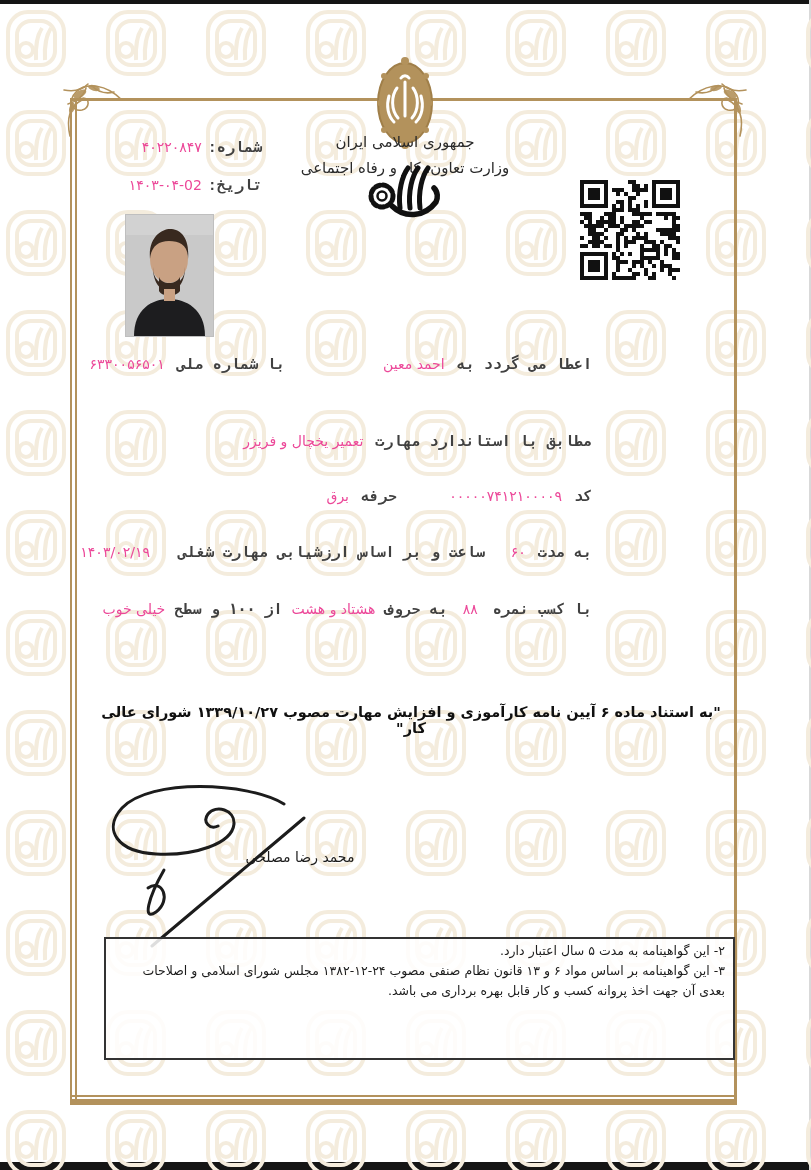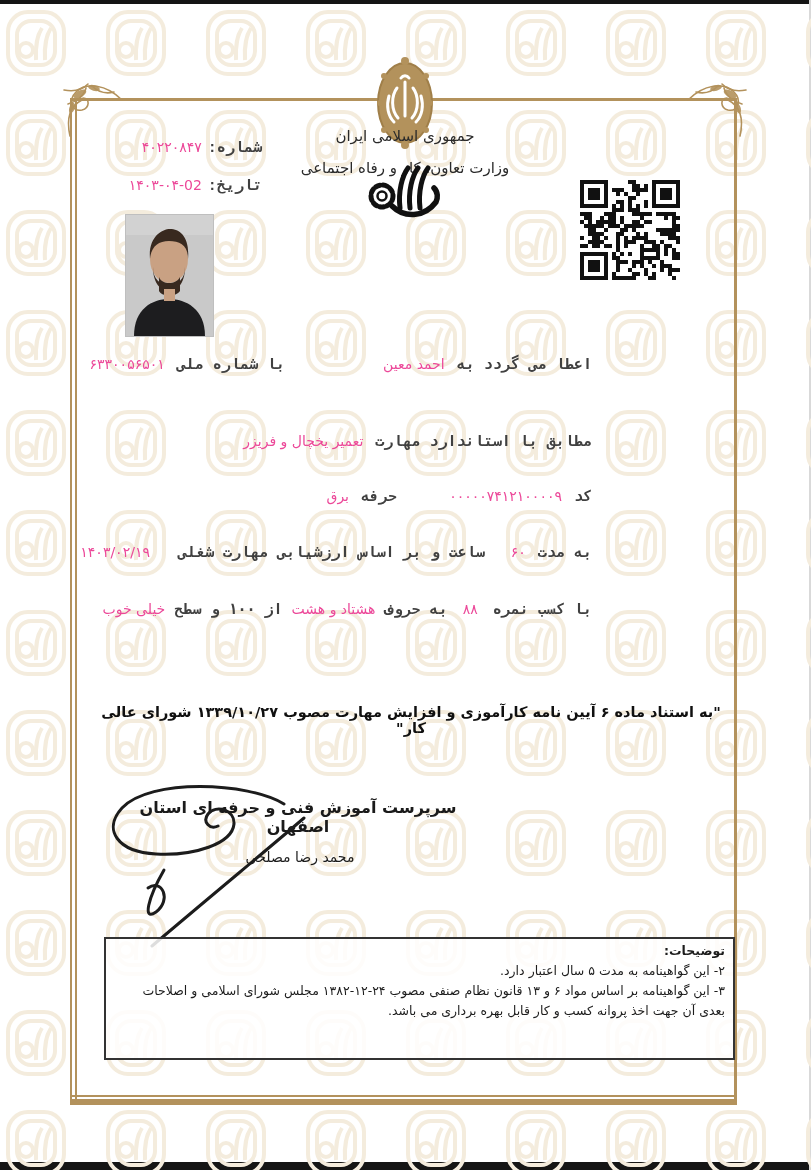--- a/index.html
+++ b/index.html
@@ -977,21 +977,21 @@
 
   <div class="meta-line" style="top:138px;">
     <span class="lbl">شماره:</span>
     <span class="val">۴۰۲۲۰۸۴۷</span>
   </div>
   <div class="meta-line" style="top:176px;">
     <span class="lbl">تاریخ:</span>
     <span class="val" dir="ltr">۱۴۰۳-۰۴-02</span>
   </div>
 
-  <div class="hdr-text" style="top:127px;">جمهوری اسلامی ایران</div>
+  <div class="hdr-text" style="top:133px;">جمهوری اسلامی ایران</div>
   <div class="hdr-text" style="top:159px;">وزارت تعاون، کار و رفاه اجتماعی</div>
 
   <svg class="abs" style="left:366px;top:162px;" width="76" height="58" viewBox="0 0 76 58">
     <g fill="none" stroke="#111" stroke-linecap="round">
       <circle cx="16" cy="34" r="11" stroke-width="5" stroke-dasharray="4.5 3"></circle>
       <circle cx="16" cy="34" r="4.5" stroke-width="2.5"></circle>
       <path d="M34,46 C32,30 36,14 42,6" stroke-width="5"></path>
       <path d="M44,46 C42,30 46,14 52,6" stroke-width="5"></path>
       <path d="M54,46 C52,30 56,14 62,6" stroke-width="5"></path>
       <path d="M26,44 C38,56 58,56 70,40 C72,36 72,30 68,26" stroke-width="5.5"></path>
@@ -1359,30 +1359,28 @@
     <span class="lbl">با کسب نمره</span>
     <span class="val num" style="margin:0 6px;">۸۸</span>
     <span class="lbl">به حروف</span>
     <span class="val">هشتاد و هشت</span>
     <span class="lbl">از ۱۰۰ و سطح</span>
     <span class="val">خیلی خوب</span>
   </div>
 
   <div class="legal" style="top:704px;">"به استناد ماده ۶ آیین نامه کارآموزی و افزایش مهارت مصوب ۱۳۳۹/۱۰/۲۷ شورای عالی کار"</div>
 
-  <div class="sig-title" style="top:798px;">سرپرست آموزش فنی و حرفه ای استان اصفهان</div>
   <div class="sig-name" style="top:849px;">محمد رضا مصلحی</div>
   <svg class="abs" style="left:98px;top:782px;" width="220" height="170" viewBox="0 0 220 170">
     <g fill="none" stroke="#1c1c1c" stroke-width="3" stroke-linecap="round">
       <path d="M186,22 C150,0 52,-4 24,26 C4,48 20,70 58,72 C96,74 134,62 136,42 C137,28 118,22 110,32 C104,40 112,48 120,44"></path>
       <path d="M206,36 C176,62 120,108 54,164"></path>
       <path d="M66,88 C50,116 44,140 58,130 C74,118 64,96 50,106"></path>
     </g>
   </svg>
 
   <div class="notes-box">
-    <p><span class="nb-title">توضیحات:</span></p>
     <p>۲- این گواهینامه به مدت ۵ سال اعتبار دارد.</p>
     <p>۳- این گواهینامه بر اساس مواد ۶ و ۱۳ قانون نظام صنفی مصوب ۲۴-۱۲-۱۳۸۲ مجلس شورای اسلامی و اصلاحات بعدی آن جهت اخذ پروانه کسب و کار قابل بهره برداری می باشد.</p>
   </div>
 
 
 </div>
 
 </body></html>

